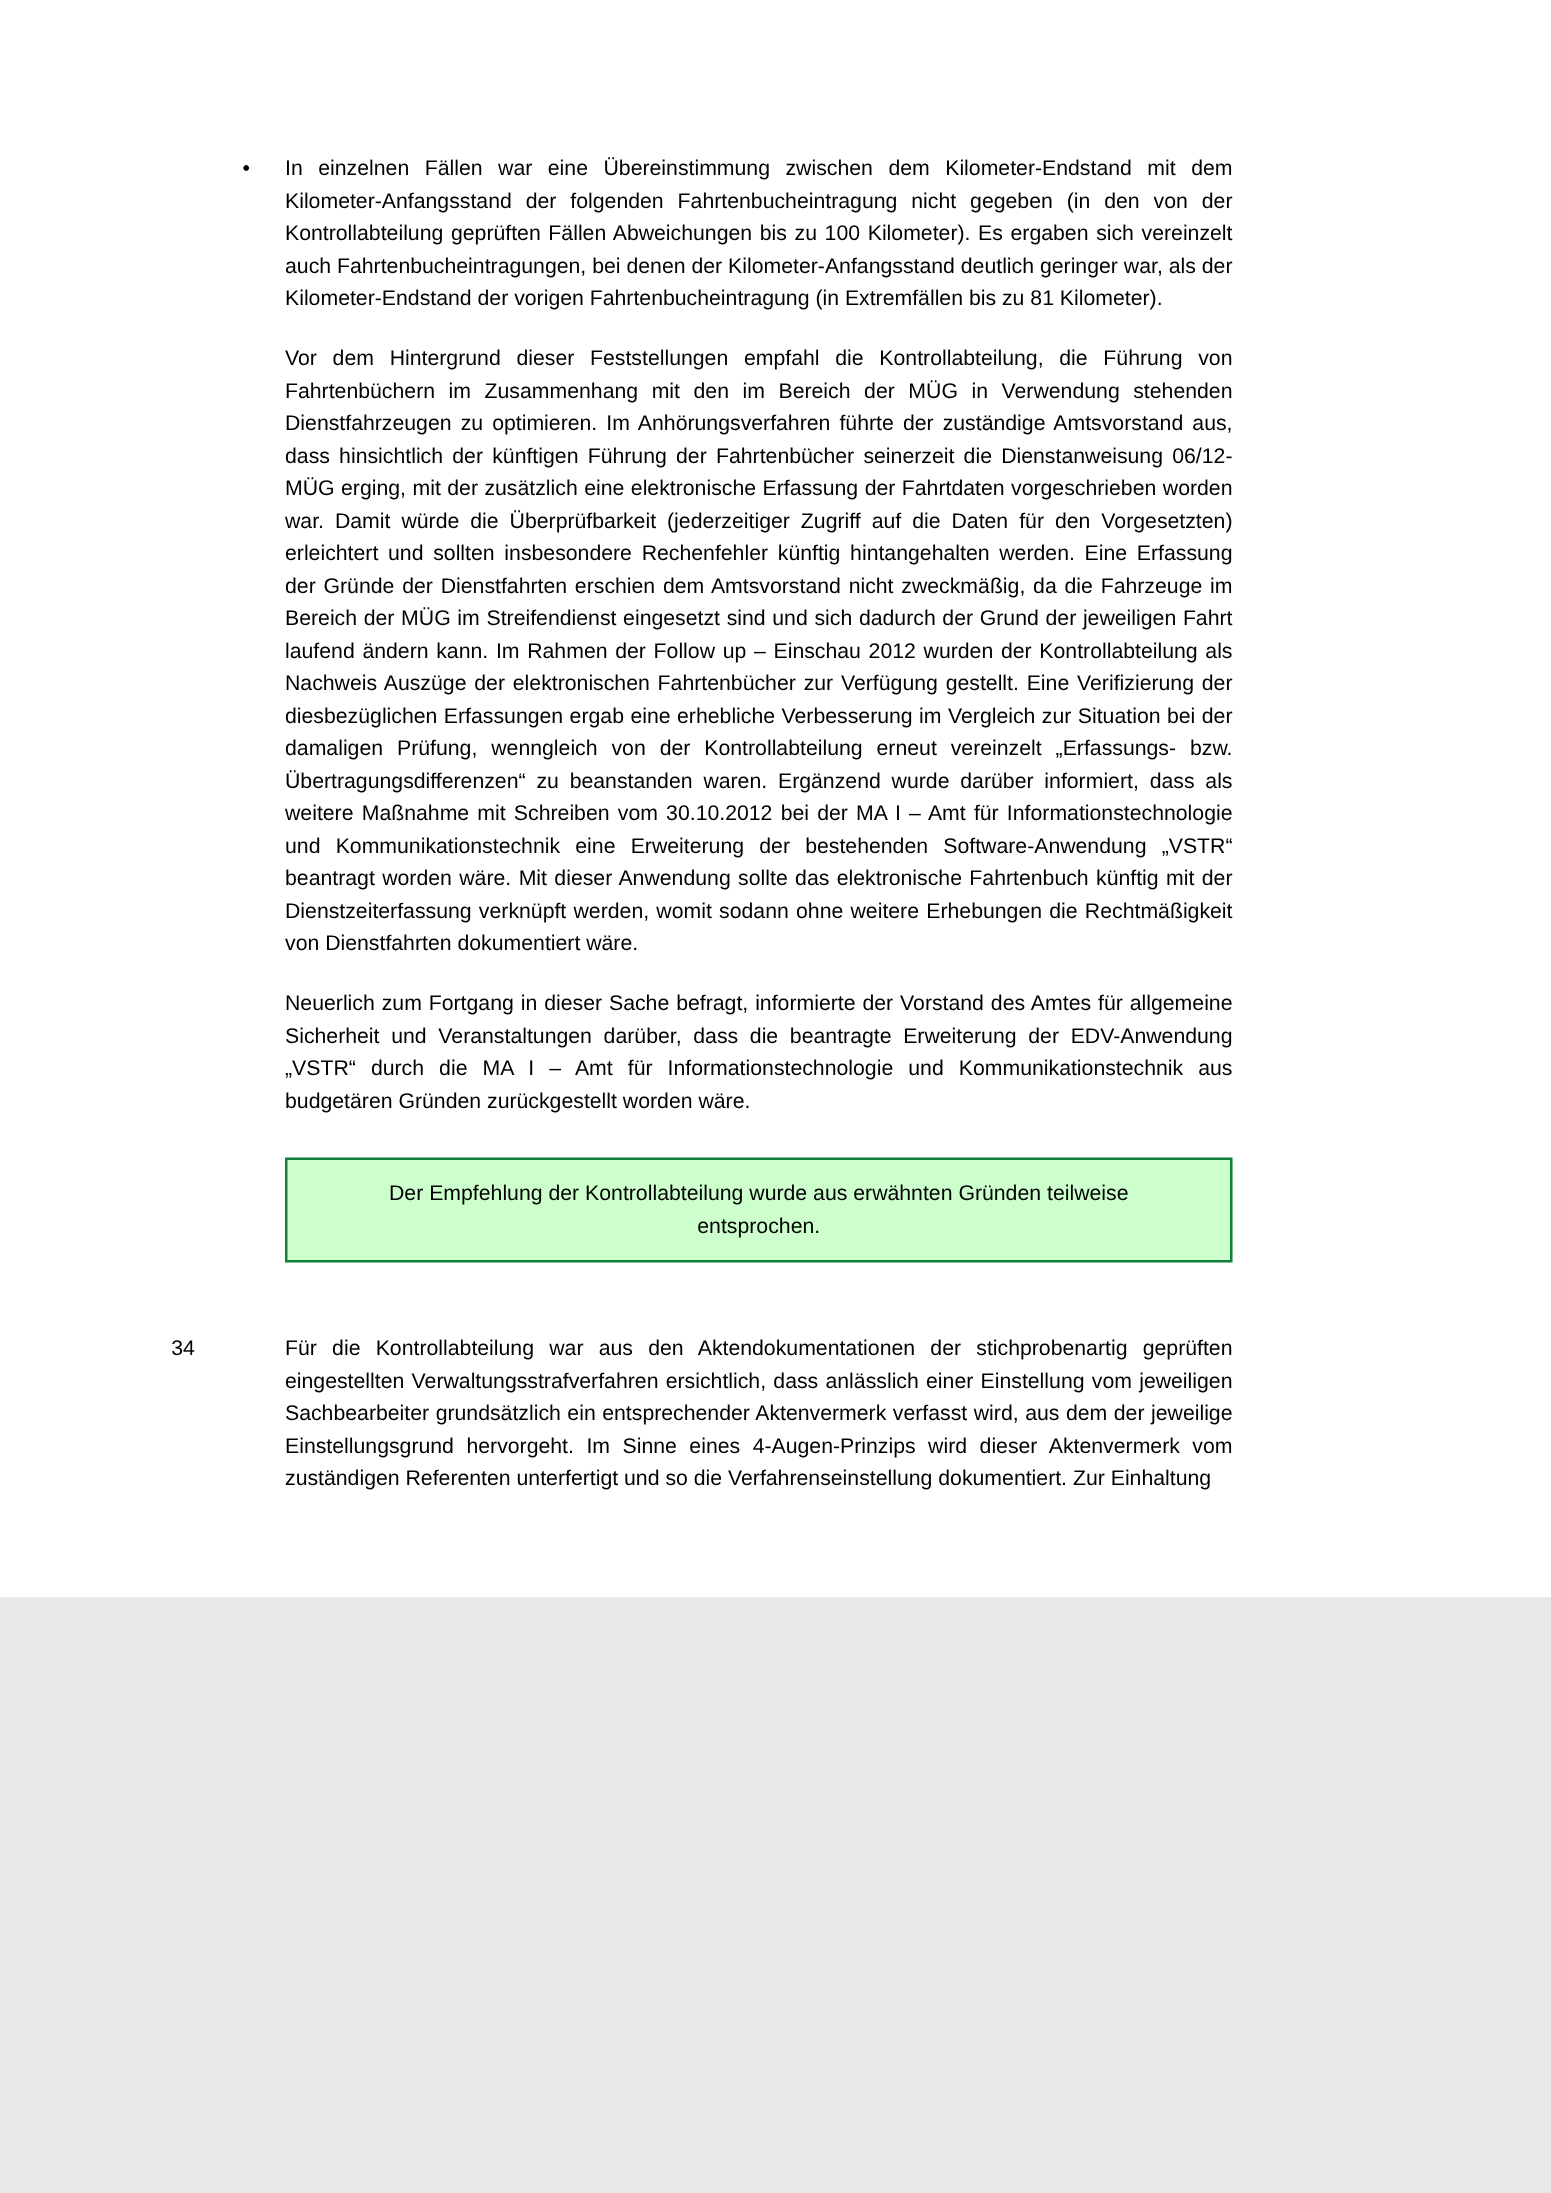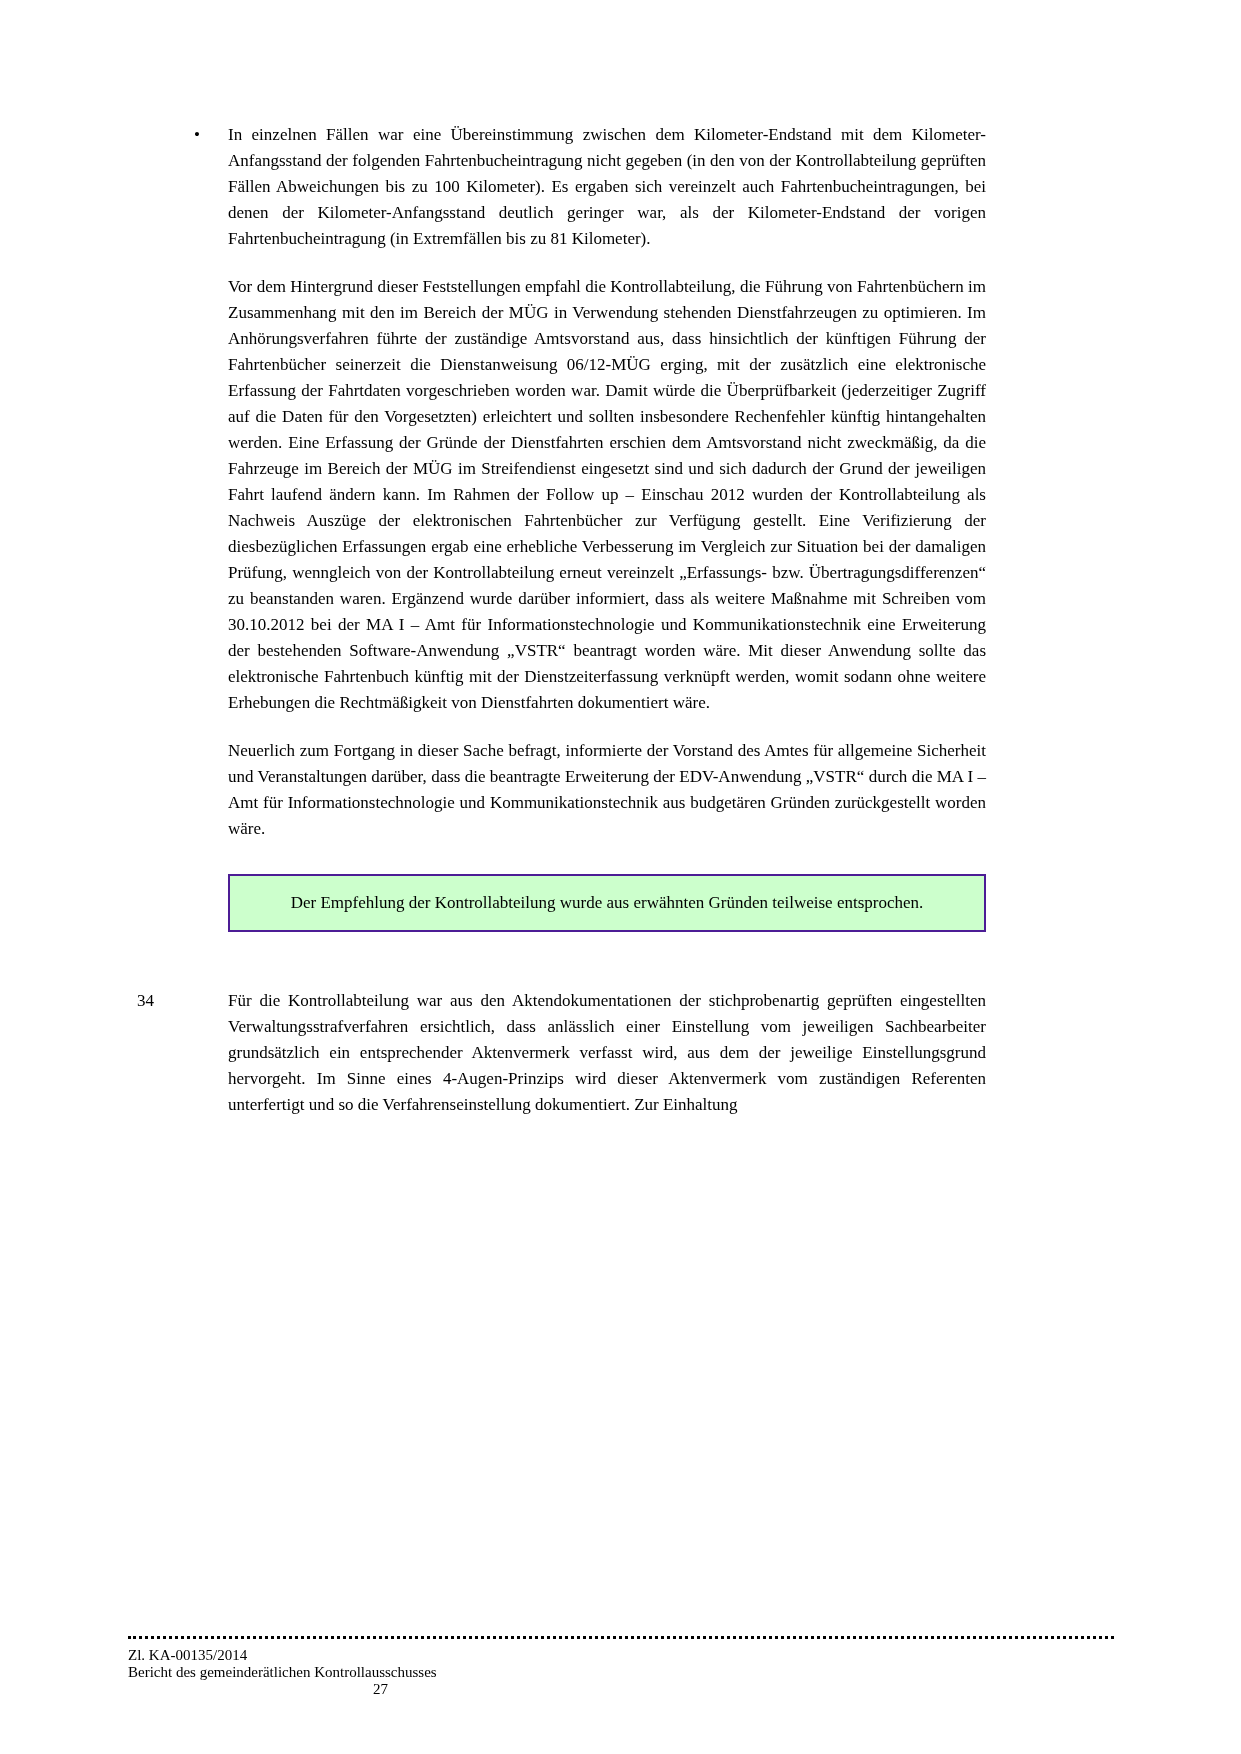--- a/index.html
+++ b/index.html
@@ -2,26 +2,25 @@
 <html lang="de"><head>
 <meta charset="utf-8">
 <style>
   * { margin: 0; padding: 0; box-sizing: border-box; }
   html, body { background: #e8e8e8; }
   body { font-family: "Liberation Sans", "DejaVu Sans", sans-serif; }
 
   .page {
     position: relative;
     width: 1241px;
-    height: 1754px;
+    height: 1278px;
     margin: 0 auto;
     background: #ffffff;
     color: #000000;
     overflow: hidden;
-    font-family: Liberation Serif, serif;
   }
 
   .content {
     position: absolute;
     top: 122px;
     left: 228px;
     width: 758px;
     font-size: 17px;
     line-height: 1.53;
     text-align: justify;
@@ -37,21 +36,21 @@
     position: absolute;
     left: -34px;
     top: 0;
   }
   ul.bullet-list li:last-child { margin-bottom: 0; }
 
   .para { margin-top: 22px; }
 
   .highlight-box {
     margin-top: 32px;
-    border: 2px solid #4c1d95;
+    border: 2px solid #15803d;
     background: #ccffcc;
     padding: 14px 40px;
     text-align: center;
   }
 
   .numbered-item {
     position: relative;
     margin-top: 56px;
   }
   .item-number {

